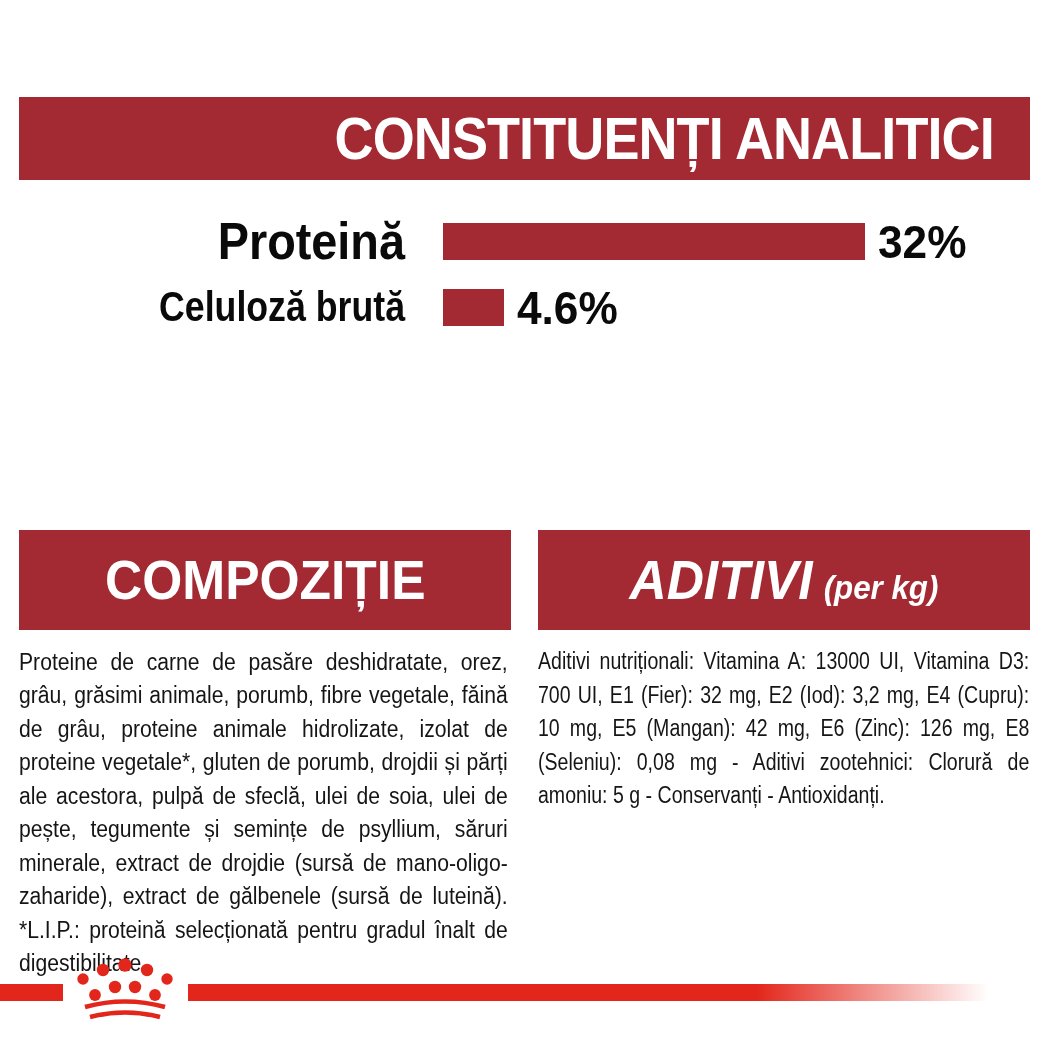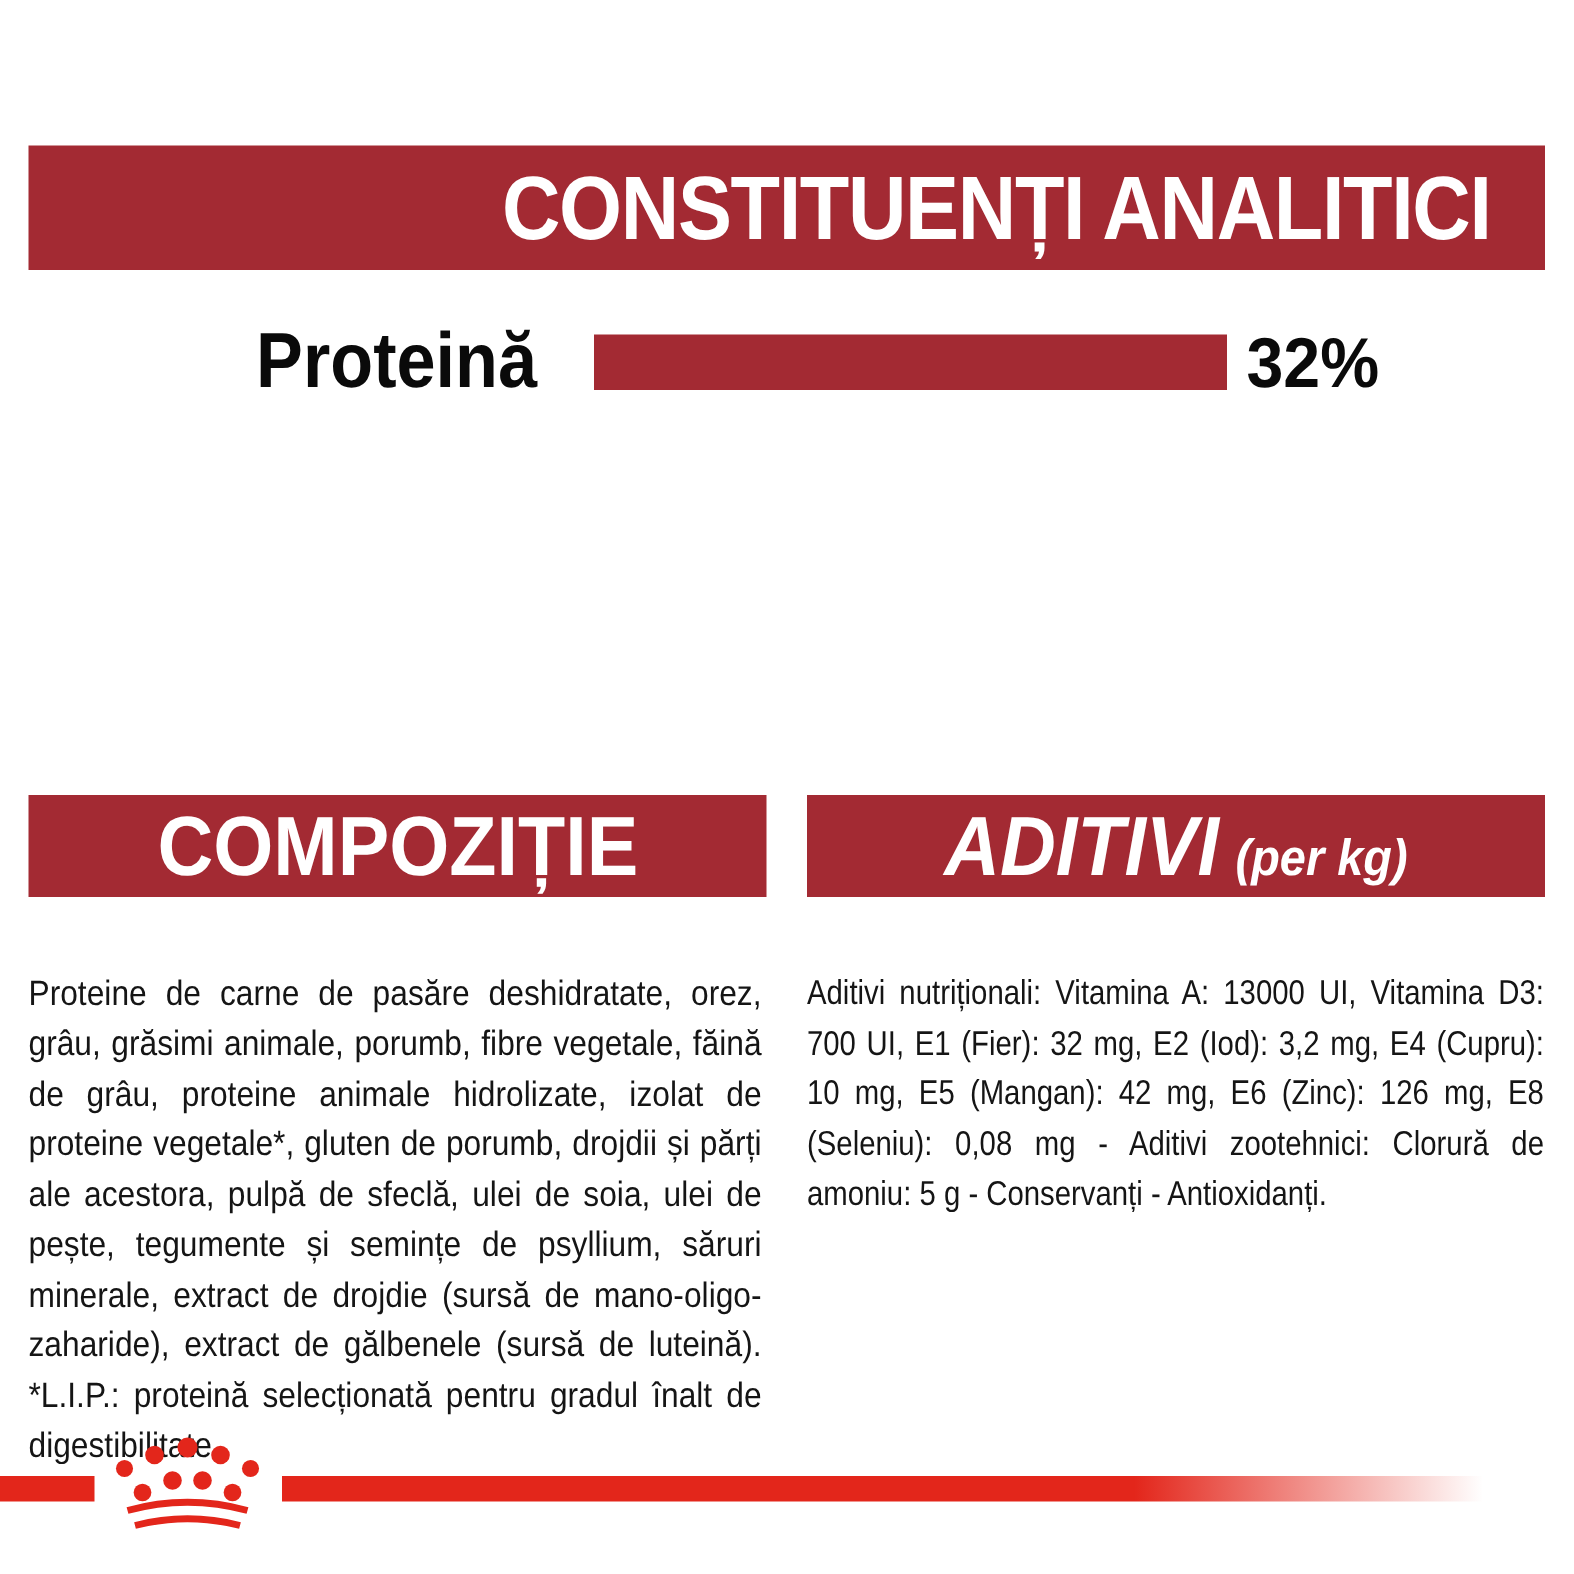--- a/index.html
+++ b/index.html
@@ -20,38 +20,38 @@
     background:var(--maroon);
     display:flex;align-items:center;justify-content:flex-end;
   }
   .header-bar .title-text{
     color:#fff;font-weight:bold;font-size:60px;white-space:nowrap;
     letter-spacing:-1px;transform:scaleX(.9);transform-origin:center;
   }
 
   
   .chart{position:absolute;left:0;top:208px;width:1049px;}
-  .chart-row{display:flex;align-items:center;height:66px;}
+  .chart-row{display:flex;align-items:center;height:66px;padding-left:47px;}
   .row-label{
     width:358px;text-align:right;font-weight:bold;color:#0a0a0a;
     white-space:nowrap;transform-origin:right center;line-height:1;
   }
   .chart-row:nth-child(1) .row-label{font-size:52px;transform:scaleX(.9);}
   .chart-row:nth-child(2) .row-label{font-size:42px;transform:scaleX(.85);}
   .chart-row:nth-child(3) .row-label{font-size:47px;transform:scaleX(.9);}
   .chart-row:nth-child(4) .row-label{font-size:31px;letter-spacing:-.5px;transform:scaleX(.85);}
   .bar{height:37px;background:var(--maroon);margin-left:38px;flex:0 0 auto;}
   .pct{
     font-weight:bold;font-size:47px;color:#0a0a0a;margin-left:13px;
     white-space:nowrap;transform:scaleX(.94);transform-origin:left center;line-height:1;
   }
 
   
   .section-header{
-    position:absolute;top:530px;height:68px;background:var(--maroon);
+    position:absolute;top:530px;height:100px;background:var(--maroon);
     display:flex;align-items:center;justify-content:center;
   }
   .section-header.left{left:19px;width:492px;}
   .section-header.right{left:538px;width:492px;font-style:italic;}
   .section-title{
     color:#fff;font-weight:bold;font-size:56px;white-space:nowrap;
     transform:scaleX(.92);transform-origin:center;line-height:1;
   }
   .section-title-suffix{
     color:#fff;font-weight:bold;font-size:34px;margin-left:12px;line-height:1;
@@ -84,20 +84,25 @@
 <div class="header-bar">
   <span class="title-text">CONSTITUENȚI ANALITICI</span>
 </div>
 
 <div class="chart">
     <div class="chart-row">
       <span class="row-label">Proteină</span>
       <div class="bar" style="width: 422.08px; background: rgb(163, 42, 51);"></div>
       <span class="pct">32%</span>
     </div>
+    <div class="chart-row">
+      <span class="row-label">Celuloză brută</span>
+      <div class="bar" style="width: 60.674px; background: rgb(163, 42, 51);"></div>
+      <span class="pct">4.6%</span>
+    </div>
   </div>
 
 <div class="section-header left">
   <span class="section-title">COMPOZIȚIE</span>
 </div>
 
 <div class="section-header right">
   <span class="title-group">
     <span class="section-title">ADITIVI</span>
     <span class="section-title-suffix">(per kg)</span>

